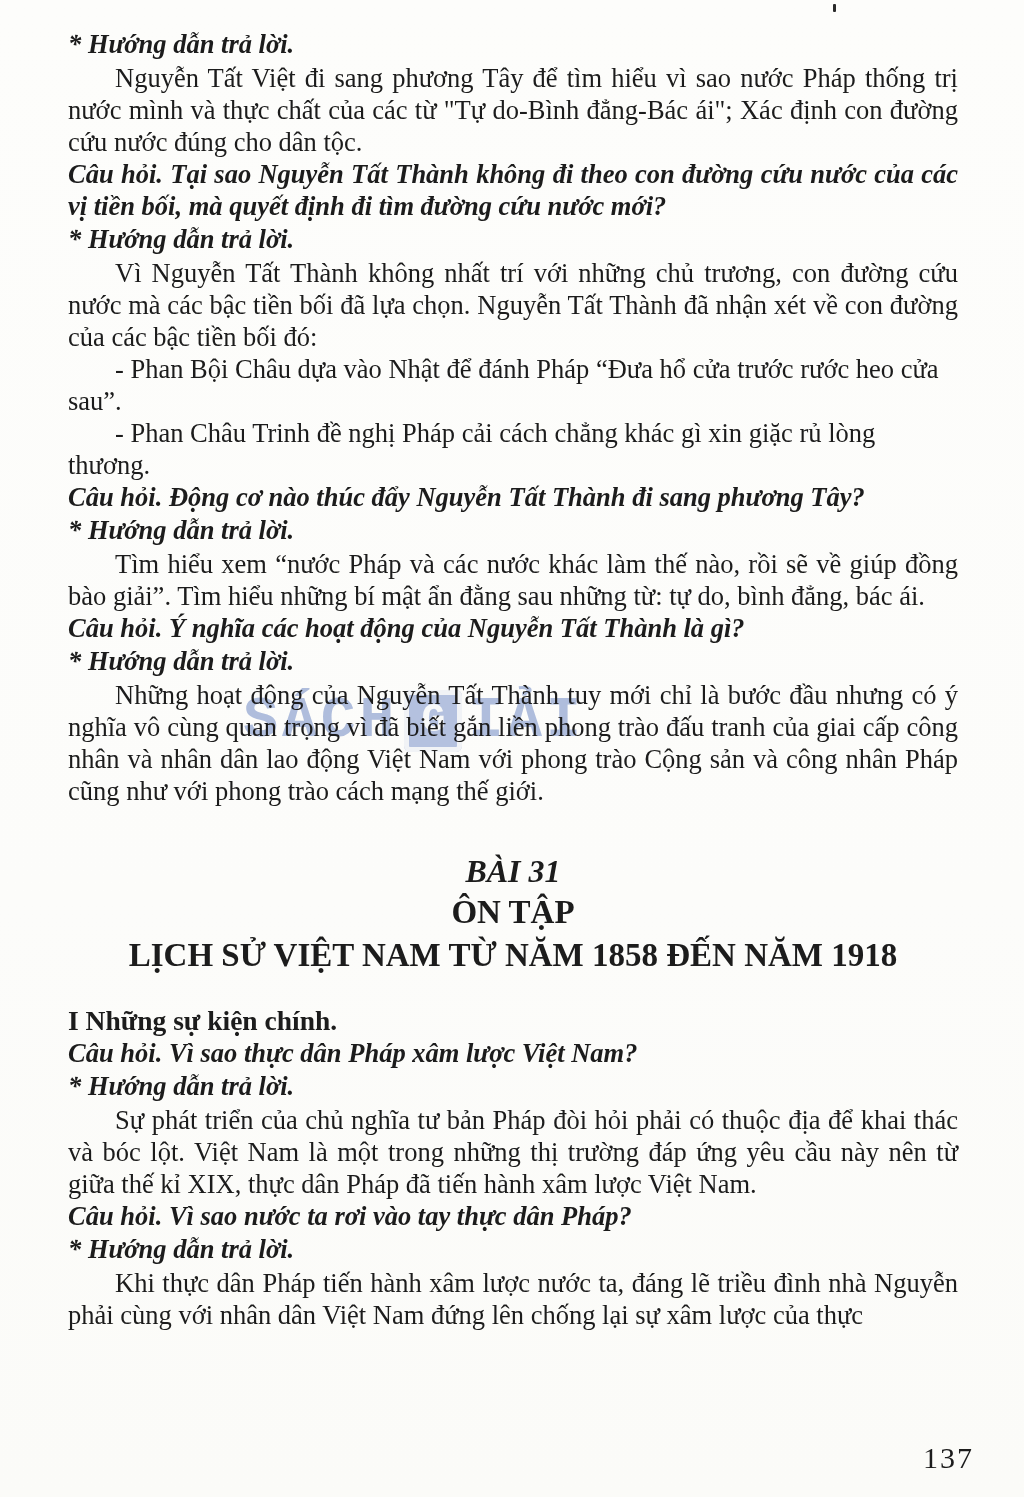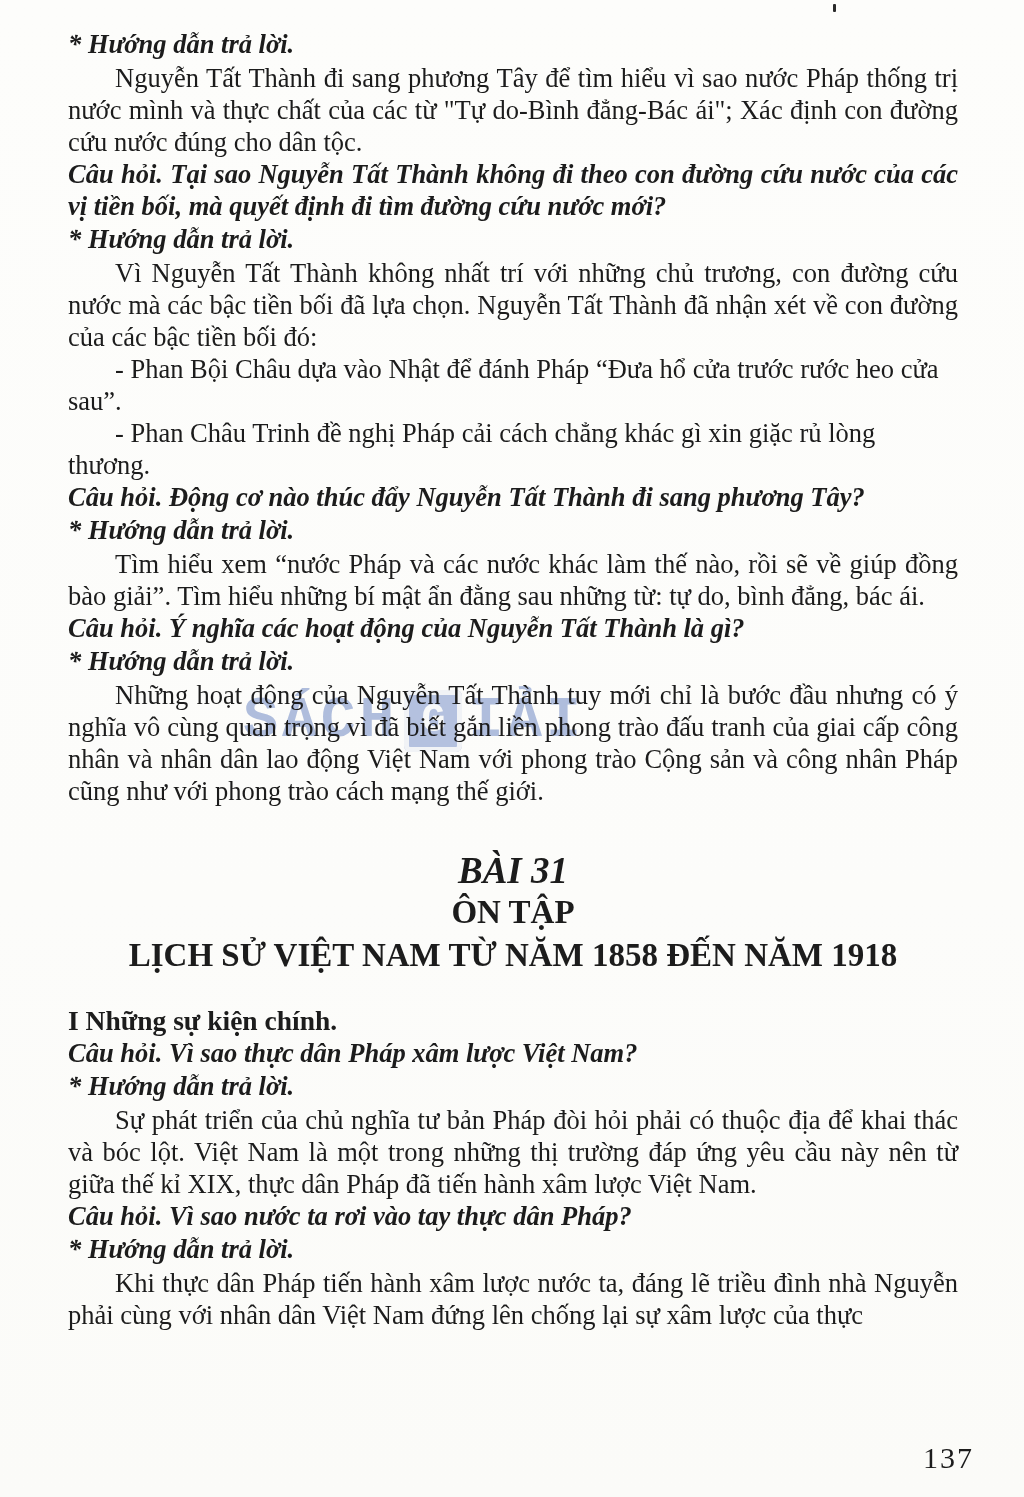--- a/index.html
+++ b/index.html
@@ -42,21 +42,21 @@
     text-align: left;
     padding: 1px 0 2px 0;
   }
   .para { text-indent: 47px; }
   .bullet { text-indent: 47px; text-align: left; }
   .heading-bai {
     margin-top: 44px;
     text-align: center;
     font-weight: bold;
     font-style: italic;
-    font-size: 37px;
+    font-size: 32px;
     line-height: 40px;
   }
   .heading-ontap {
     text-align: center;
     font-weight: bold;
     font-size: 33px;
     line-height: 42px;
   }
   .heading-title {
     text-align: center;
@@ -136,21 +136,21 @@
       <span>SÁCH</span>
       <span class="wm-logo">
           <span>G</span>
         </span>
       <span>IẢI</span>
     </div>
   </div>
 
   <div class="content">
       <div class="block guide">* Hướng dẫn trả lời.</div>
-      <div class="block para">Nguyễn Tất Thành đi sang phương Tây để tìm hiểu vì sao nước Pháp thống trị nước mình và thực chất của các từ "Tự do-Bình đẳng-Bác ái"; Xác định con đường cứu nước đúng cho dân tộc.</div>
+      <div class="block para">Nguyễn Tất Việt đi sang phương Tây để tìm hiểu vì sao nước Pháp thống trị nước mình và thực chất của các từ "Tự do-Bình đẳng-Bác ái"; Xác định con đường cứu nước đúng cho dân tộc.</div>
       <div class="block question">Câu hỏi. Tại sao Nguyễn Tất Thành không đi theo con đường cứu nước của các vị tiền bối, mà quyết định đi tìm đường cứu nước mới?</div>
       <div class="block guide">* Hướng dẫn trả lời.</div>
       <div class="block para">Vì Nguyễn Tất Thành không nhất trí với những chủ trương, con đường cứu nước mà các bậc tiền bối đã lựa chọn. Nguyễn Tất Thành đã nhận xét về con đường của các bậc tiền bối đó:</div>
       <div class="block bullet">- Phan Bội Châu dựa vào Nhật để đánh Pháp “Đưa hổ cửa trước rước heo cửa sau”.</div>
       <div class="block bullet">- Phan Châu Trinh đề nghị Pháp cải cách chẳng khác gì xin giặc rủ lòng thương.</div>
       <div class="block question">Câu hỏi. Động cơ nào thúc đẩy Nguyễn Tất Thành đi sang phương Tây?</div>
       <div class="block guide">* Hướng dẫn trả lời.</div>
       <div class="block para">Tìm hiểu xem “nước Pháp và các nước khác làm thế nào, rồi sẽ về giúp đồng bào giải”. Tìm hiểu những bí mật ẩn đằng sau những từ: tự do, bình đẳng, bác ái.</div>
       <div class="block question">Câu hỏi. Ý nghĩa các hoạt động của Nguyễn Tất Thành là gì?</div>
       <div class="block guide">* Hướng dẫn trả lời.</div>

